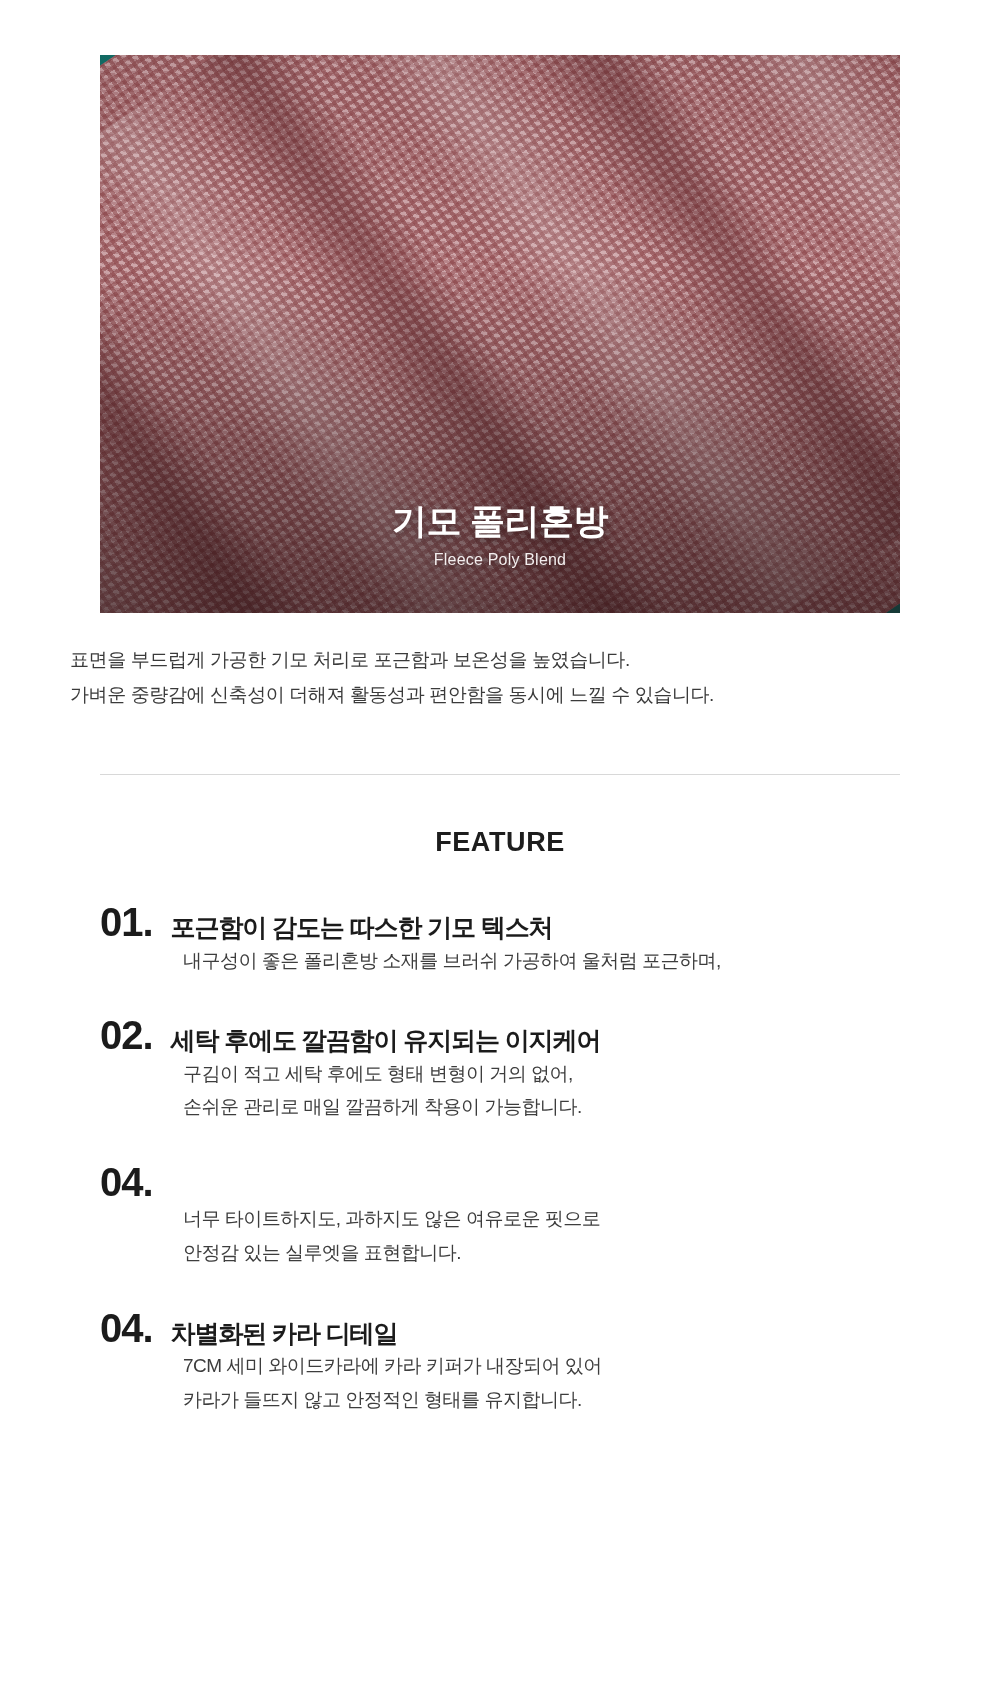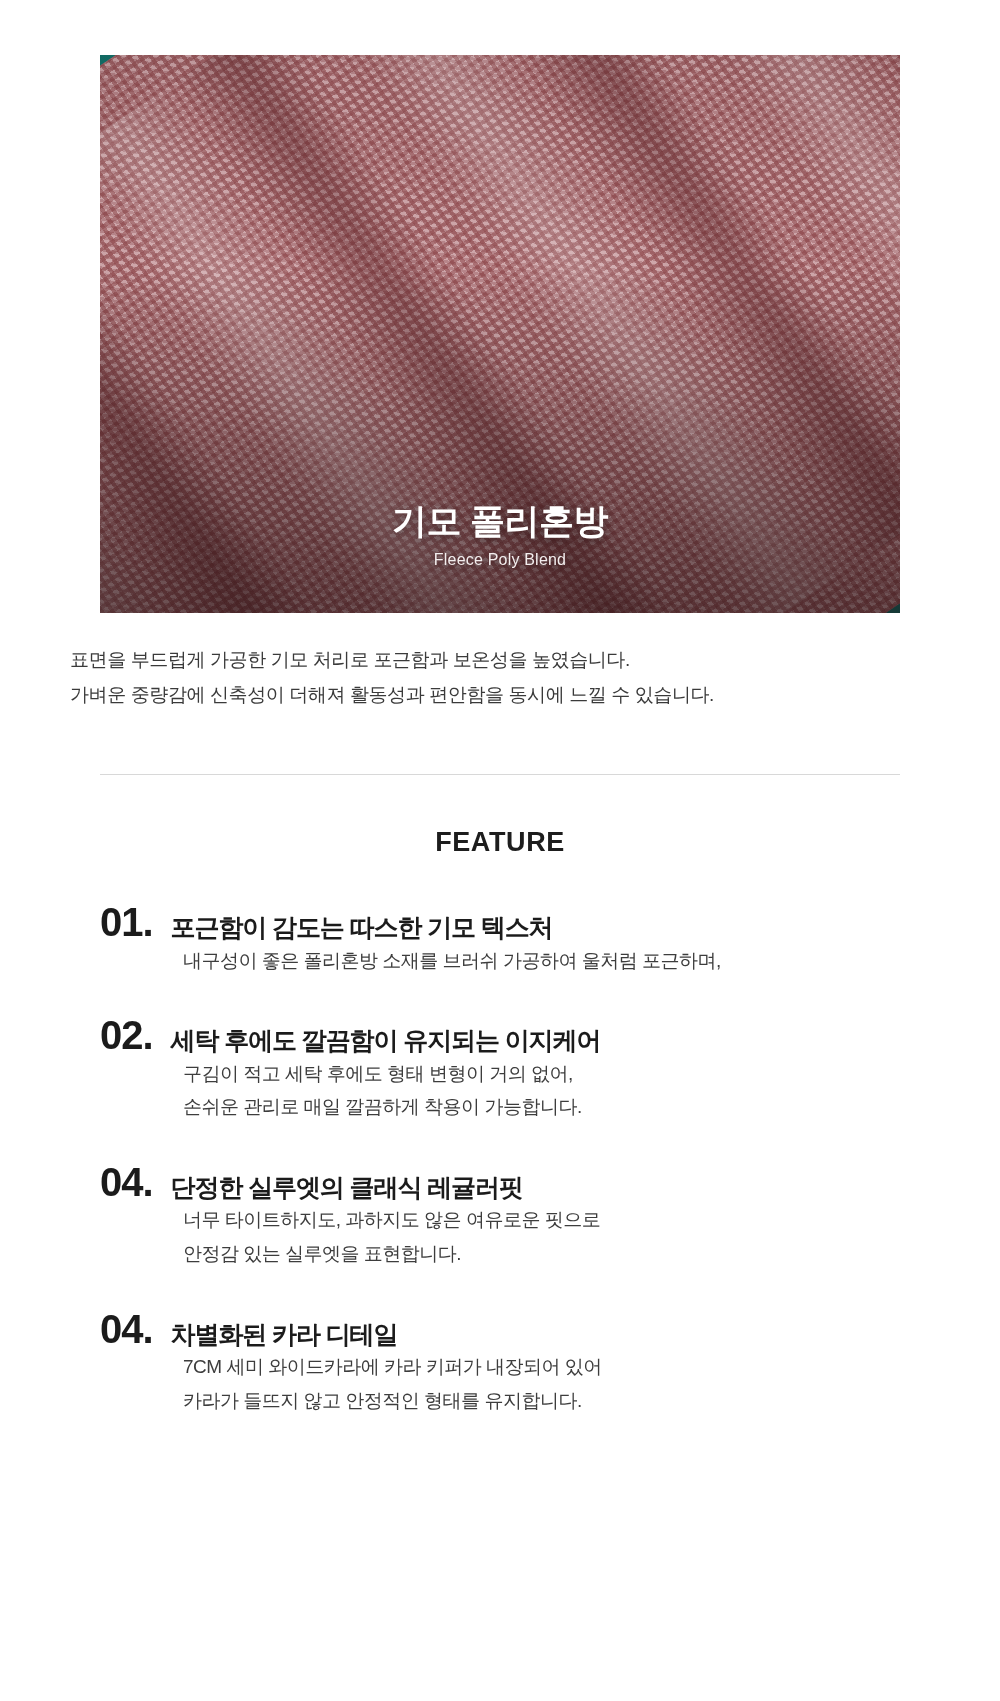--- a/index.html
+++ b/index.html
@@ -212,21 +212,20 @@
       </div>
       <div class="feature-body">
         <div>구김이 적고 세탁 후에도 형태 변형이 거의 없어,</div>
         <div>손쉬운 관리로 매일 깔끔하게 착용이 가능합니다.</div>
       </div>
     </div>
 
     <div class="feature-item">
       <div class="feature-head">
         <span class="feature-num">04.</span>
-        <span class="feature-title">단정한 실루엣의 클래식 레귤러핏</span>
       </div>
       <div class="feature-body">
         <div>너무 타이트하지도, 과하지도 않은 여유로운 핏으로</div>
         <div>안정감 있는 실루엣을 표현합니다.</div>
       </div>
     </div>
 
     <div class="feature-item">
       <div class="feature-head">
         <span class="feature-num">04.</span>

